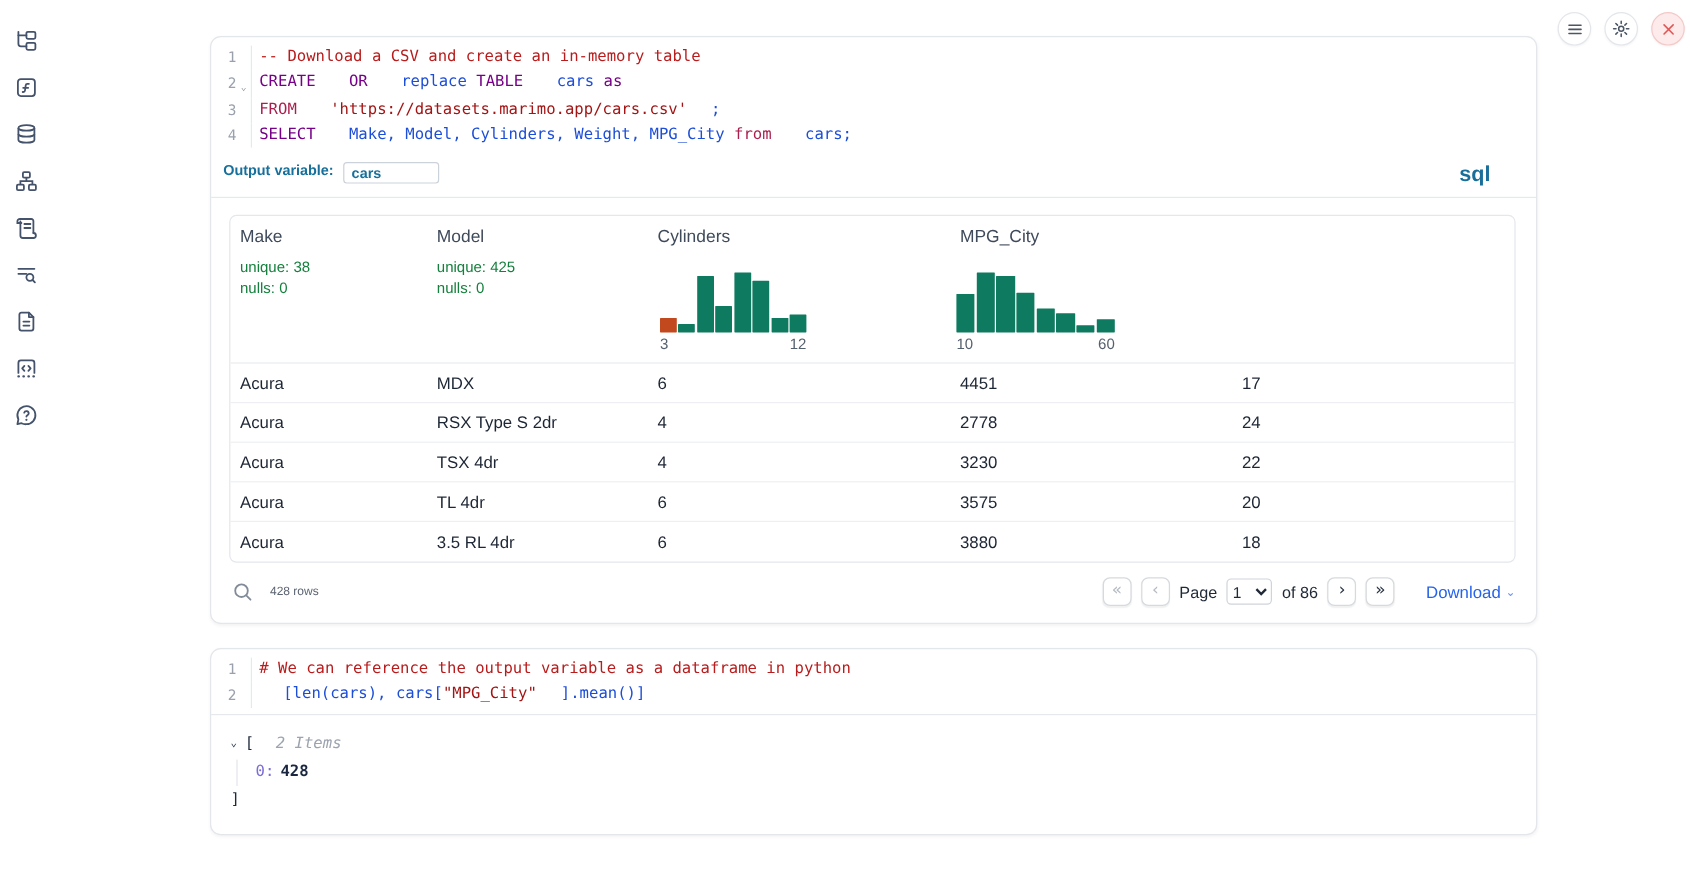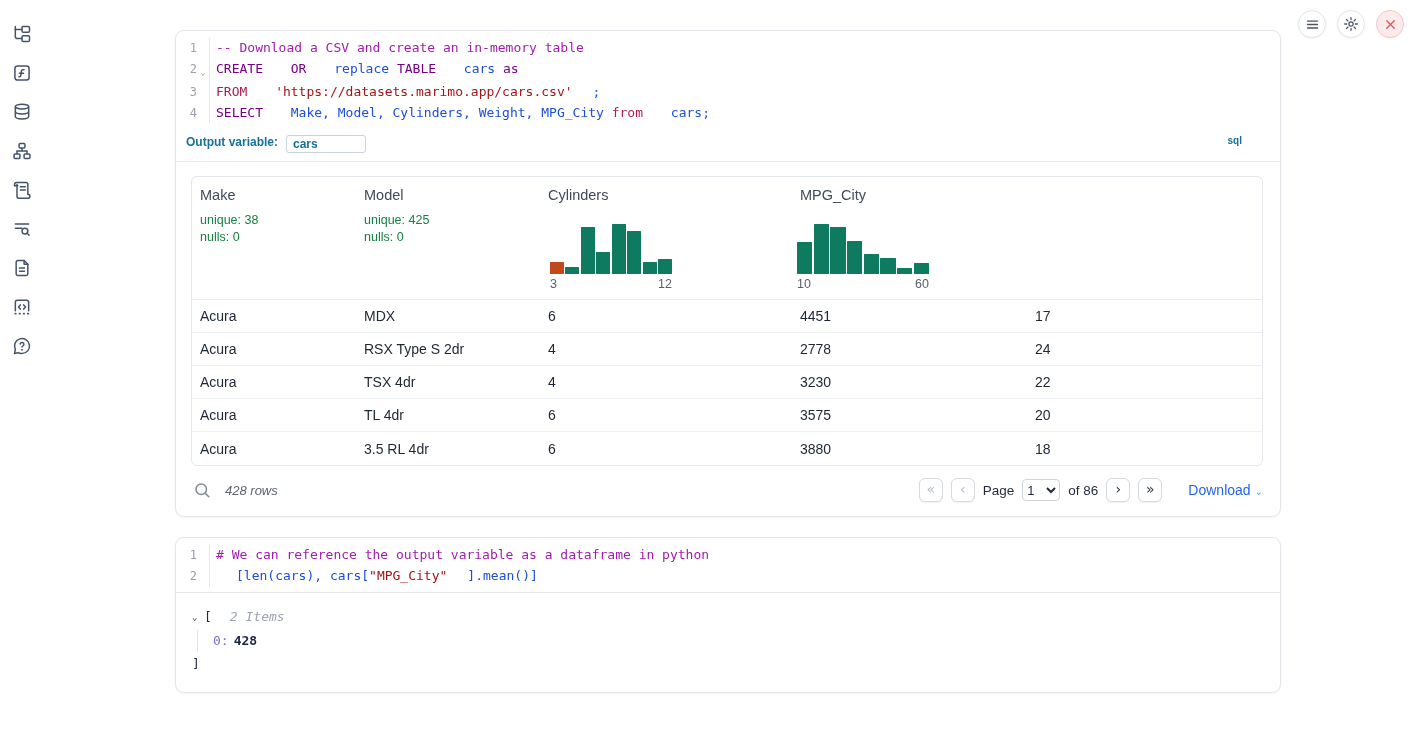--- a/index.html
+++ b/index.html
@@ -34,32 +34,32 @@
     box-shadow:0 1px 3px rgba(16,24,40,.05); }
   .cell + .cell { margin-top:20px; }
 
   
   .editor { padding:7px 0 5px; }
   .code-line { display:flex; align-items:stretch; line-height:19.6px;
     font-family:"DejaVu Sans Mono", monospace; font-size:13px; }
   .gutter { width:21px; flex:none; text-align:right; color:#9aa1ad; font-size:12px; padding-top:1px;}
   .fold-slot { width:12px; flex:none; text-align:center; color:#8b93a0; font-size:8px; padding-top:4px;}
   .code-text { flex:1; border-left:1px solid #e6e8ec; padding-left:6px; white-space:pre; color:#26272b;}
-  .tk-com { color:#a21caf; }
+  .tk-com { color:#b91c1c; }
   .tk-kw  { color:#770088; }
   .tk-str { color:#a31515; }
   .tk-frm { color:#ab1f4f; }
   .tk-pl  { color:#1d4ed8;padding-left:20px; }
 
   
   .outvar-row { display:flex; align-items:flex-start; padding:7px 38px 8px 10px; border-bottom:1px solid #e6e8ec; }
   .outvar-label { font-size:12px; font-weight:bold; color:#17709b; }
   .outvar-input { margin-left:8px; width:80px; height:18px; border:1px solid #ccd2d9; border-radius:3px;
     padding:0 6px; font-size:12px; font-weight:bold; color:#17709b; font-family:"Liberation Sans",sans-serif; }
-  .lang-badge { margin-left:auto; font-size:10px; font-weight:bold; color:#1a6f9a; }
+  .lang-badge { margin-left:auto; font-size:18px; font-weight:bold; color:#1a6f9a; }
 
   
   .table-wrap { padding:14px 17px 0 15px; }
   .table-card { border:1px solid #e4e7ec; border-radius:6px; overflow:hidden; }
   .tgrid { display:grid; grid-template-columns:164px 184px 252px 235px 1fr; }
   .thead { border-bottom:1px solid #e9ebef; height:123px; }
   .th { padding:10px 8px 8px; display:flex; flex-direction:column; }
   .th-name { font-size:14.5px; color:#3f4a5a; }
   .th-stats { margin-top:9px; font-size:12.5px; color:#15803d; line-height:17px; }
   .hist { margin-top:auto; }
@@ -68,21 +68,21 @@
   .th:nth-child(5) .hist { width:117px; margin-left:2px; }
   .bars { display:flex; align-items:flex-end; gap:1.5px; height:53px; }
   .bar { flex:1; border-radius:0.5px; }
   .hist-labels { display:flex; justify-content:space-between; font-size:12.5px; color:#55606e; padding-top:3px; }
   .trow { height:33px; align-items:center; border-bottom:1px solid #edeff2; font-size:14px; color:#1d2634; }
   .trow:last-child { border-bottom:none; }
   .td { padding:0 8px; overflow:hidden; white-space:nowrap; }
 
   
   .tfooter { display:flex; align-items:center; padding:12px 17px 14px 17px; }
-  .row-count { margin-left:14px; font-size:13px; color:#5b6472;font-style:italic; }
+  .row-count { margin-left:14px; font-size:10px; color:#5b6472; }
   .pager { margin-left:auto; display:flex; align-items:center; gap:8px; }
   .pg-btn { width:24px; height:24px; border-radius:6px; border:1px solid #d6dade; background:#fff;
     box-shadow:0 1px 1px rgba(16,24,40,.06); font-size:14px; line-height:1; display:flex; align-items:center;
     justify-content:center; color:#2a3342; cursor:pointer; font-family:"DejaVu Sans",sans-serif; padding-bottom:2px;}
   .pg-btn.disabled { color:#b4bac3; }
   .pg-text { font-size:13.5px; color:#1f2937; }
   .page-select { height:22px; min-width:38px; border:1px solid #cfd4da; border-radius:4px; font-size:13px;
     color:#1f2937; background:#fff; }
   .download { margin-left:18px; display:flex; align-items:center; gap:4px; color:#2563eb; font-size:14px; cursor:pointer; }
   .download .chev { font-size:10px; color:#6d96ef; padding-top:2px; }

